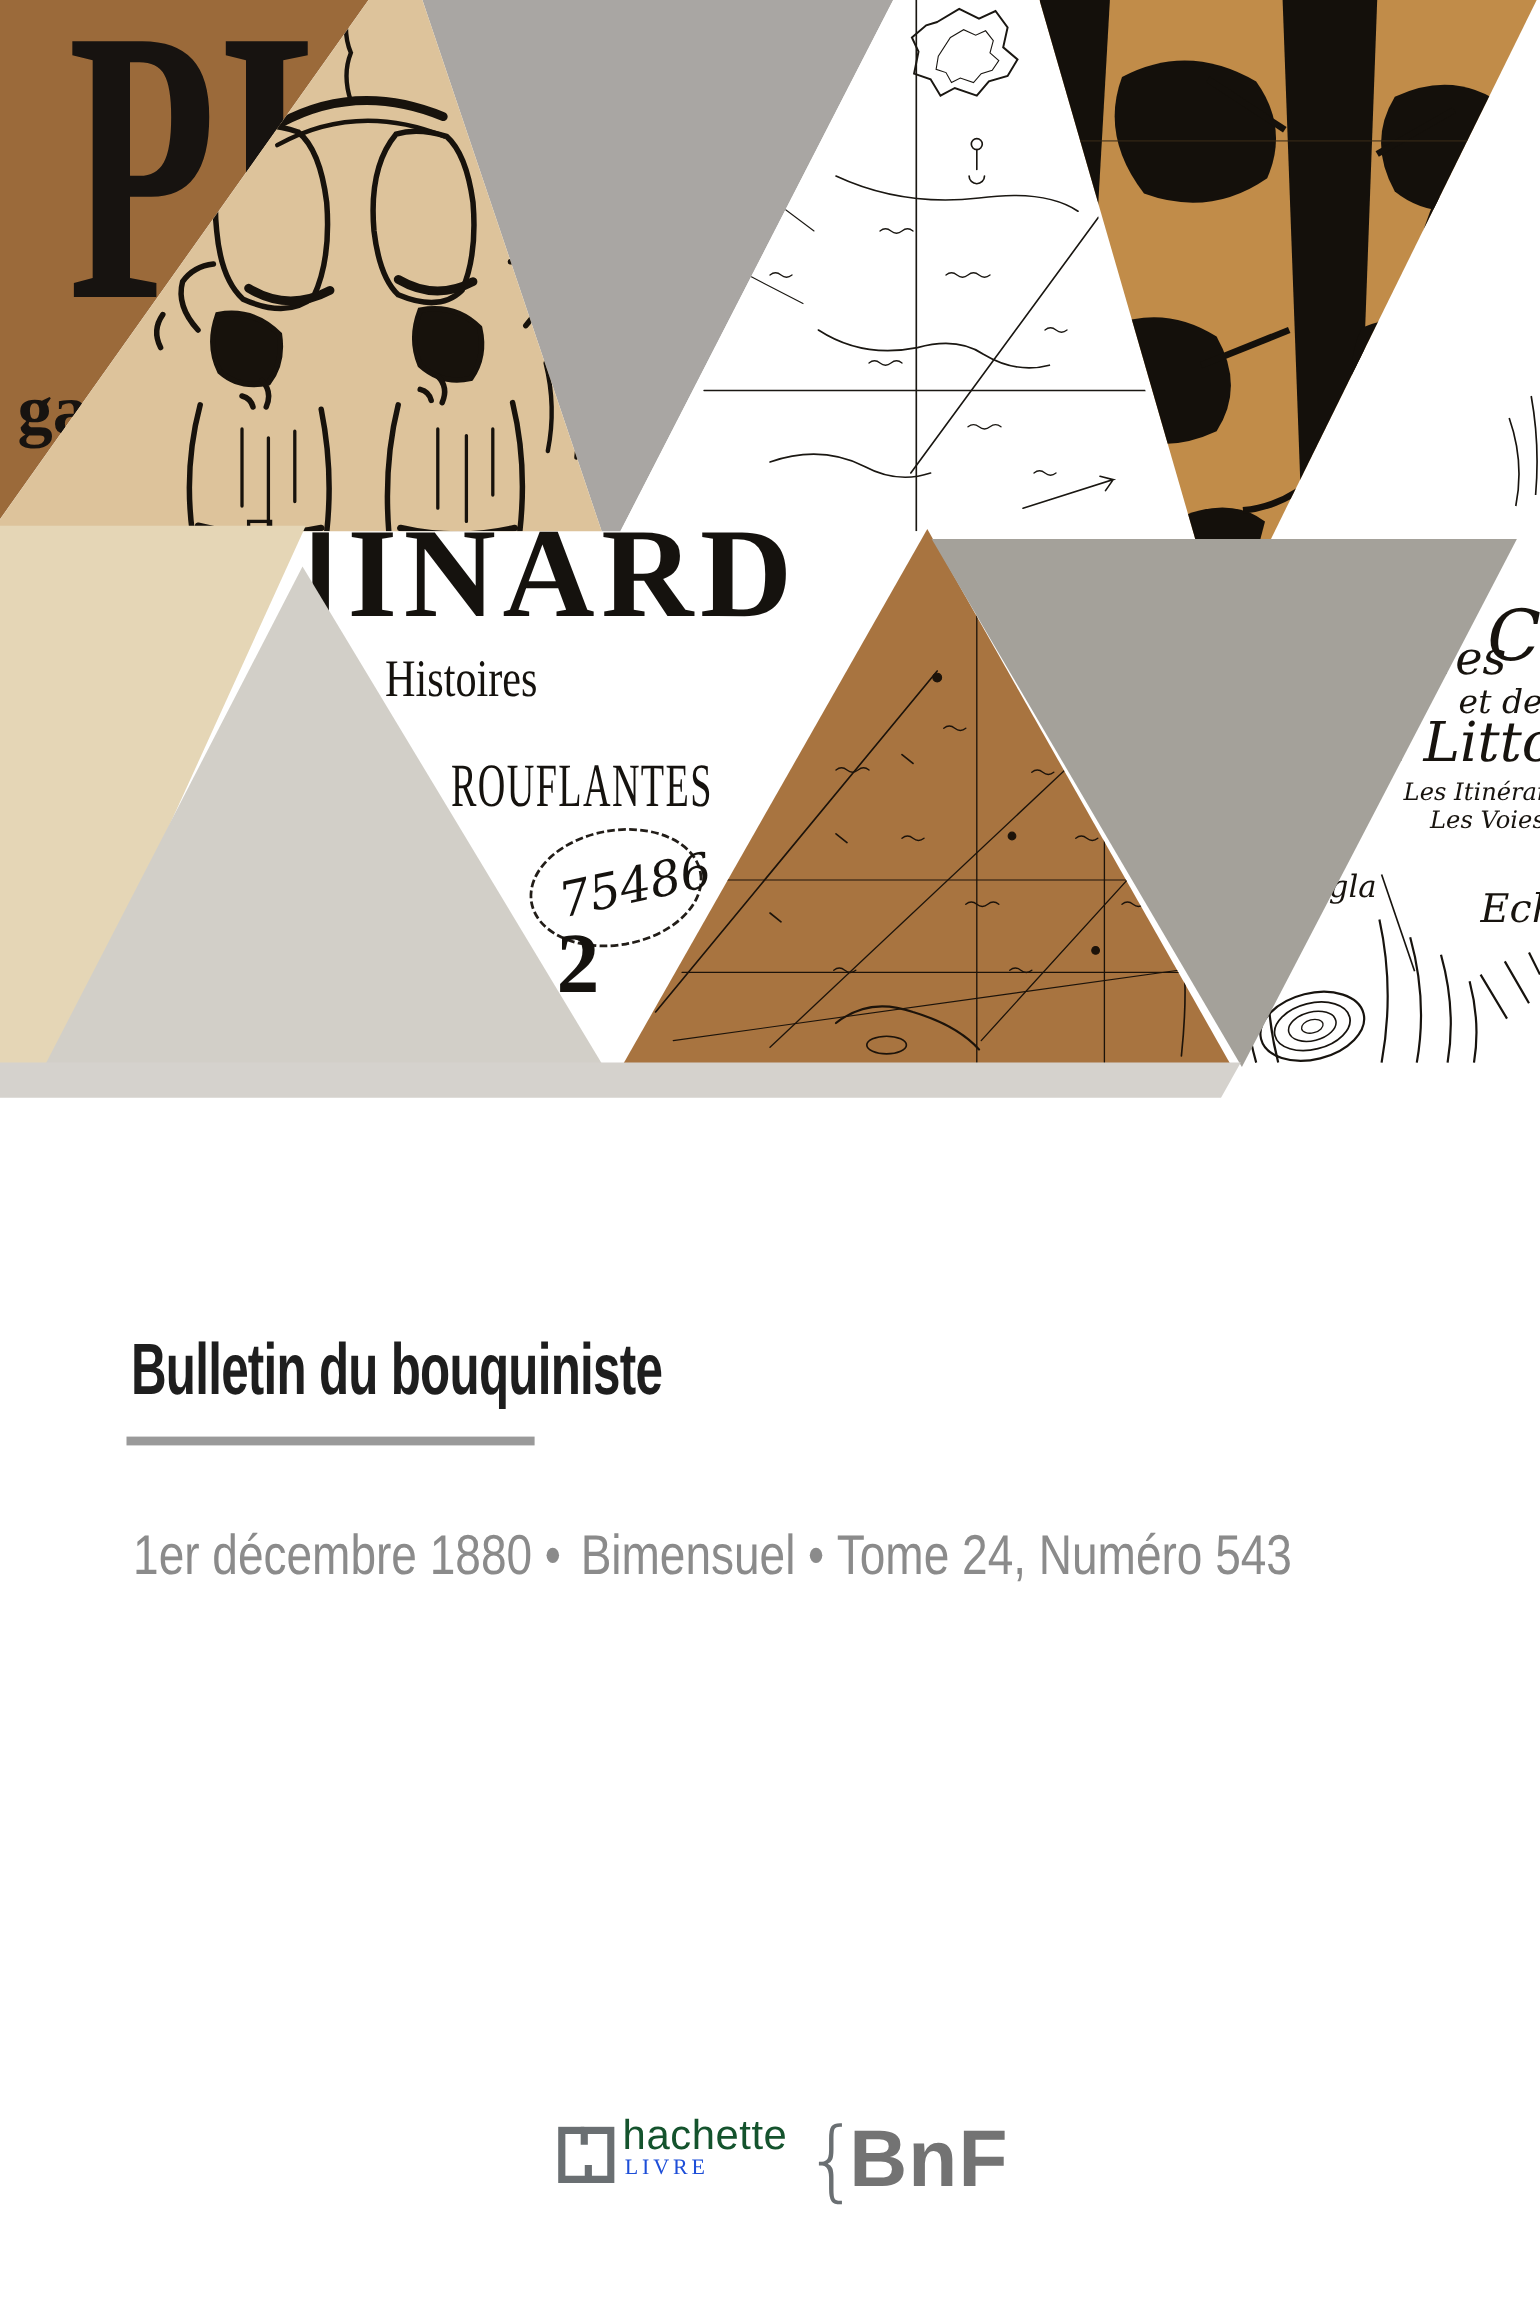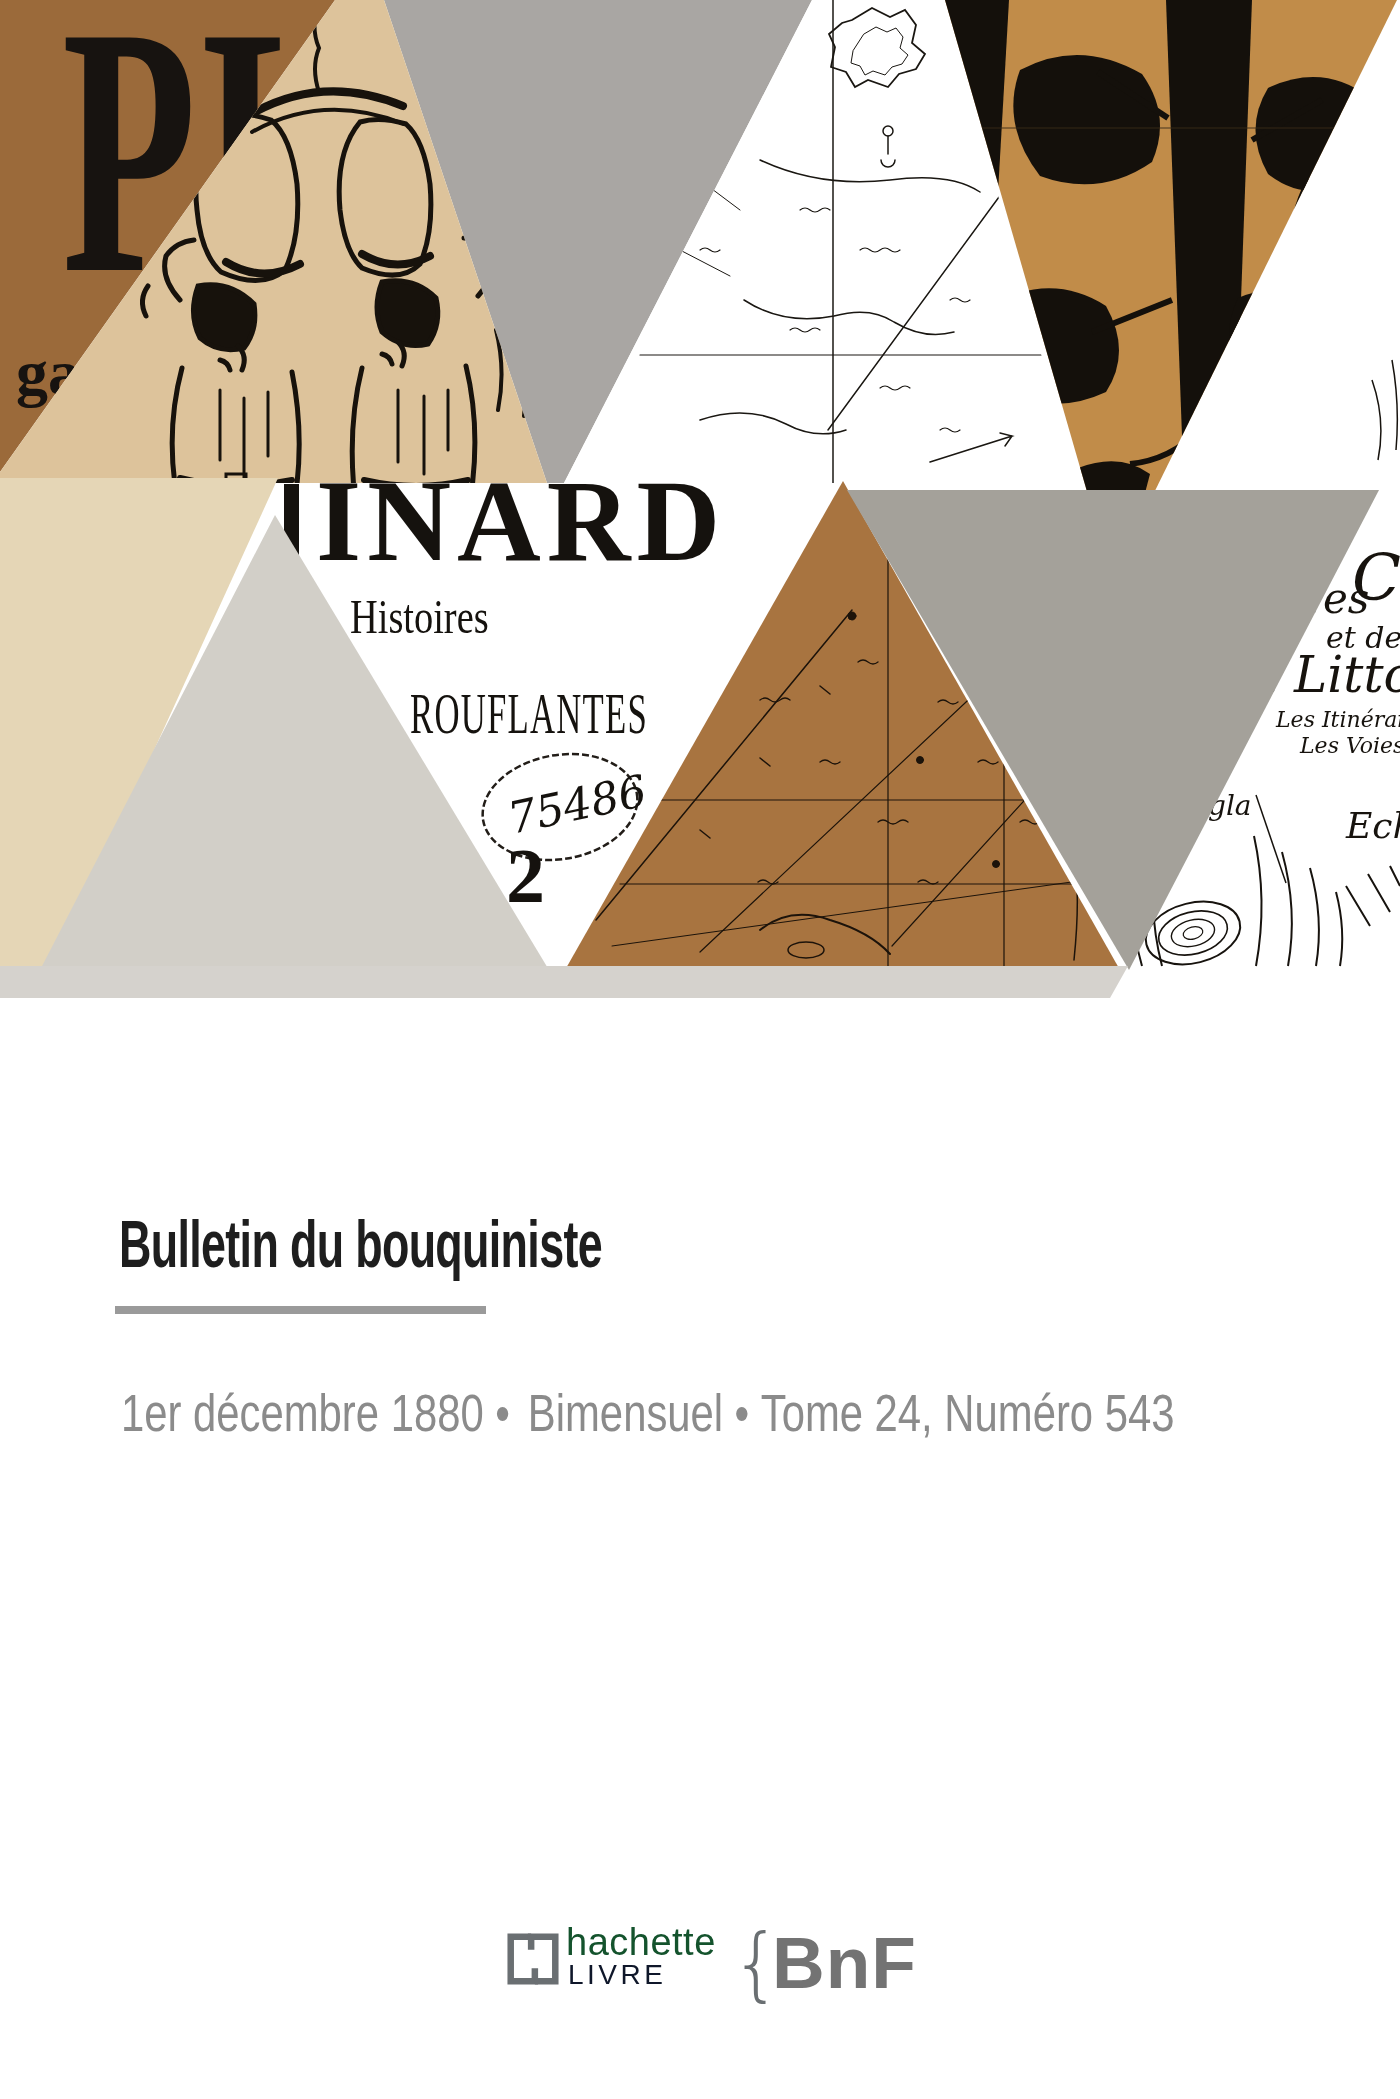--- a/index.html
+++ b/index.html
@@ -18,21 +18,21 @@
   .issue-line{
     position:absolute;left:121px;top:1384px;
     font-size:51px;font-weight:400;color:#8b8b8b;
     transform:scaleX(0.82);transform-origin:left top;white-space:nowrap;
   }
   .issue-line .sep{color:#8b8b8b;margin:0 14px;}
   .issue-line .sep-wide{margin:0 22px 0 14px;}
   .publisher{position:absolute;left:0;top:0;width:1400px;color:#6a6f72;}
   .hl-icon{position:absolute;left:507px;top:1933px;}
   .hl-name{position:absolute;left:566px;top:1921px;font-size:38px;letter-spacing:0.5px;color:#14532d;}
-  .hl-imprint{position:absolute;left:568px;top:1959px;font-size:28px;letter-spacing:3.5px;color:#0f172a;}
+  .hl-imprint{position:absolute;left:568px;top:1959px;font-size:20px;letter-spacing:3.5px;color:#1d4ed8;font-family:Liberation Serif, serif;}
   .bnf-brace{position:absolute;left:731px;top:1917px;font-size:80px;font-weight:300;color:#6a6f72;
     font-family:"DejaVu Sans",sans-serif;}
   .bnf-name{position:absolute;left:772px;top:1921px;font-size:73px;font-weight:bold;letter-spacing:1px;color:#737373;}
 </style>
 </head>
 <body>
 
 <div class="cover">
 
   <svg class="mosaic" width="1400" height="1000" viewBox="0 0 1400 1000" aria-hidden="true">

